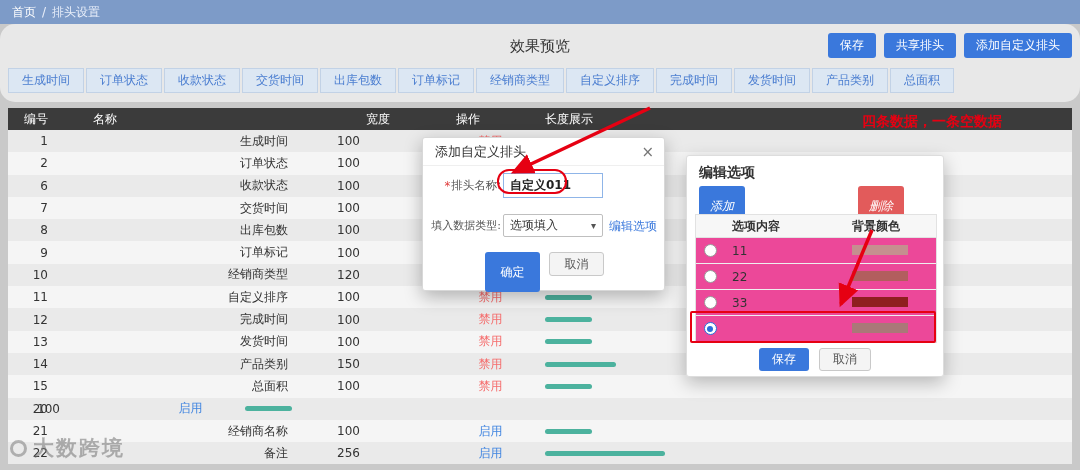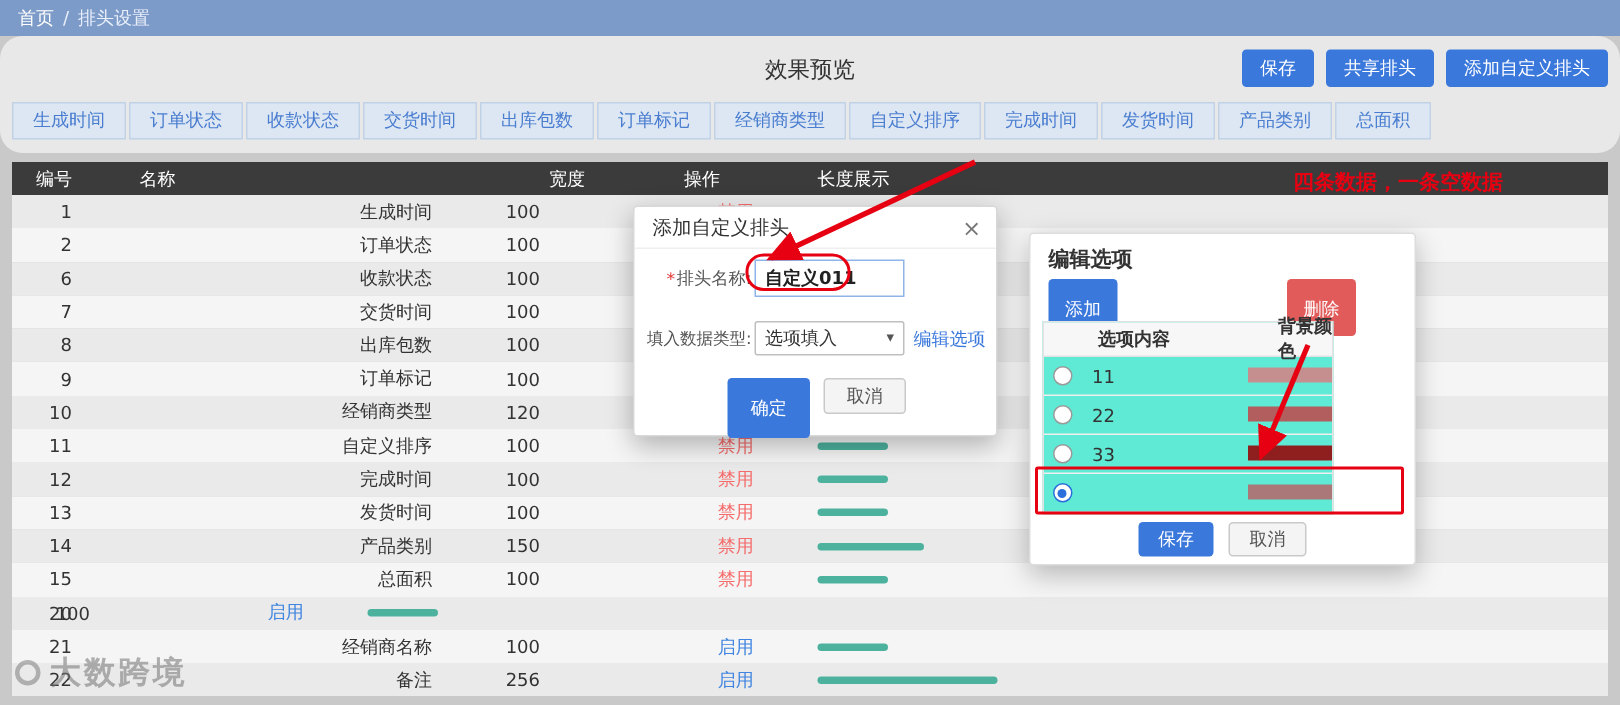--- a/index.html
+++ b/index.html
@@ -68,22 +68,22 @@
   .chev { color:#555; font-size:10px; }
   .dlg-link { position:absolute; top:80px; left:186px; color:var(--accent); font-size:12px; cursor:pointer; }
   .dlg-ok     { position:absolute; top:114px; left:62px;  width:55px; height:40px; }
   .dlg-cancel { position:absolute; top:114px; left:126px; width:55px; height:24px; }
 
   
   .opt-panel { position:absolute; left:686px; top:155px; width:258px; height:222px; background:#fff;
                border:1px solid #ddd; border-radius:3px; box-shadow:0 6px 18px rgba(0,0,0,.25); z-index:10; }
   .opt-title { position:absolute; top:8px; left:12px; font-size:14px; font-weight:bold; color:#333; }
   .opt-btns { position:absolute; top:30px; left:12px; display:flex; gap:7px; }
-  .opt-btns .btn { height:38px; padding:12px 11px; }
-  .opt-table { position:absolute; top:58px; left:8px; width:194px; border:1px solid #e2e2e2; background:#5eead4; }
+  .opt-btns .btn { height:38px; padding:12px 11px;font-style:italic; }
+  .opt-table { position:absolute; top:58px; left:8px; width:242px; border:1px solid #e2e2e2; background:#ec4899; }
   .opt-thead { display:flex; height:23px; background:#f7f7f7; border-bottom:1px solid #e2e2e2;
                font-weight:bold; align-items:center; }
   .opt-row { display:flex; height:26px; align-items:center; border-bottom:1px solid #efefef; cursor:pointer; }
   .oc-radio   { width:28px; display:flex; justify-content:center; }
   .oc-content { width:120px; padding-left:8px; }
   .oc-color   { flex:1; padding-left:8px; }
   .radio { width:13px; height:13px; border:1px solid #9a9a9a; border-radius:50%; background:#fff;
            display:inline-block; position:relative; }
   .radio.sel { border-color:#2a6fdb; }
   .radio.sel::after { content:""; position:absolute; left:2.5px; top:2.5px; width:6px; height:6px;

